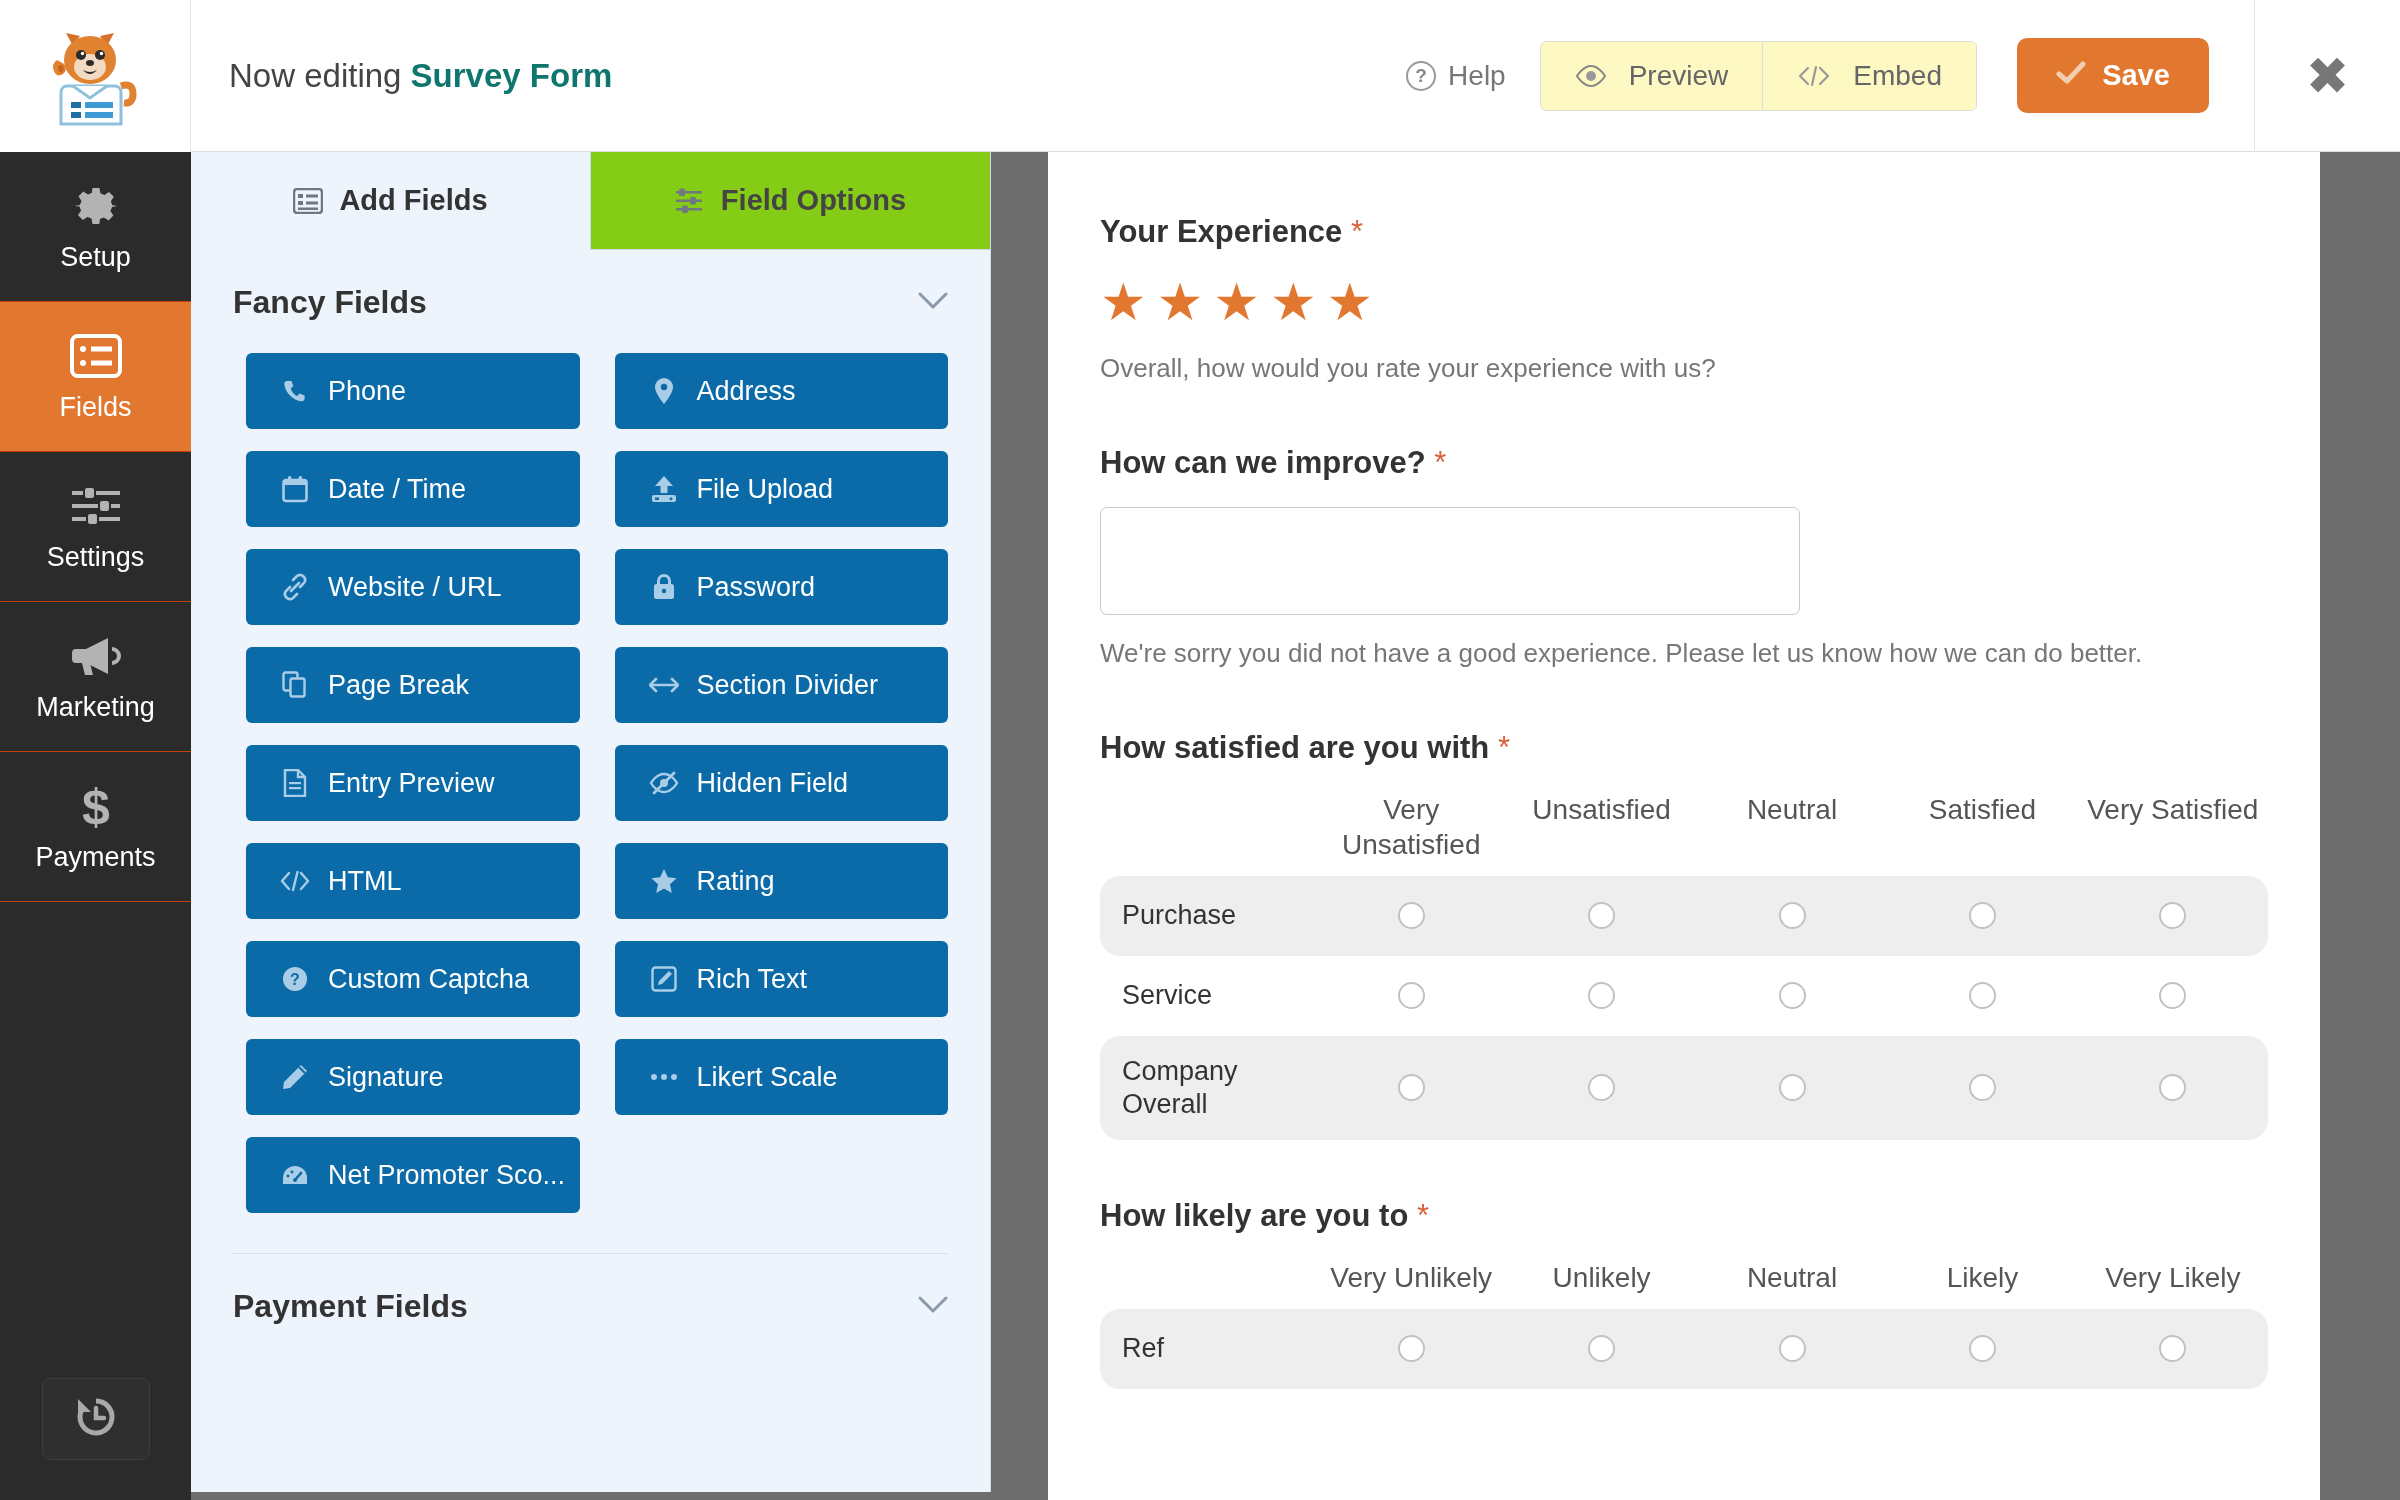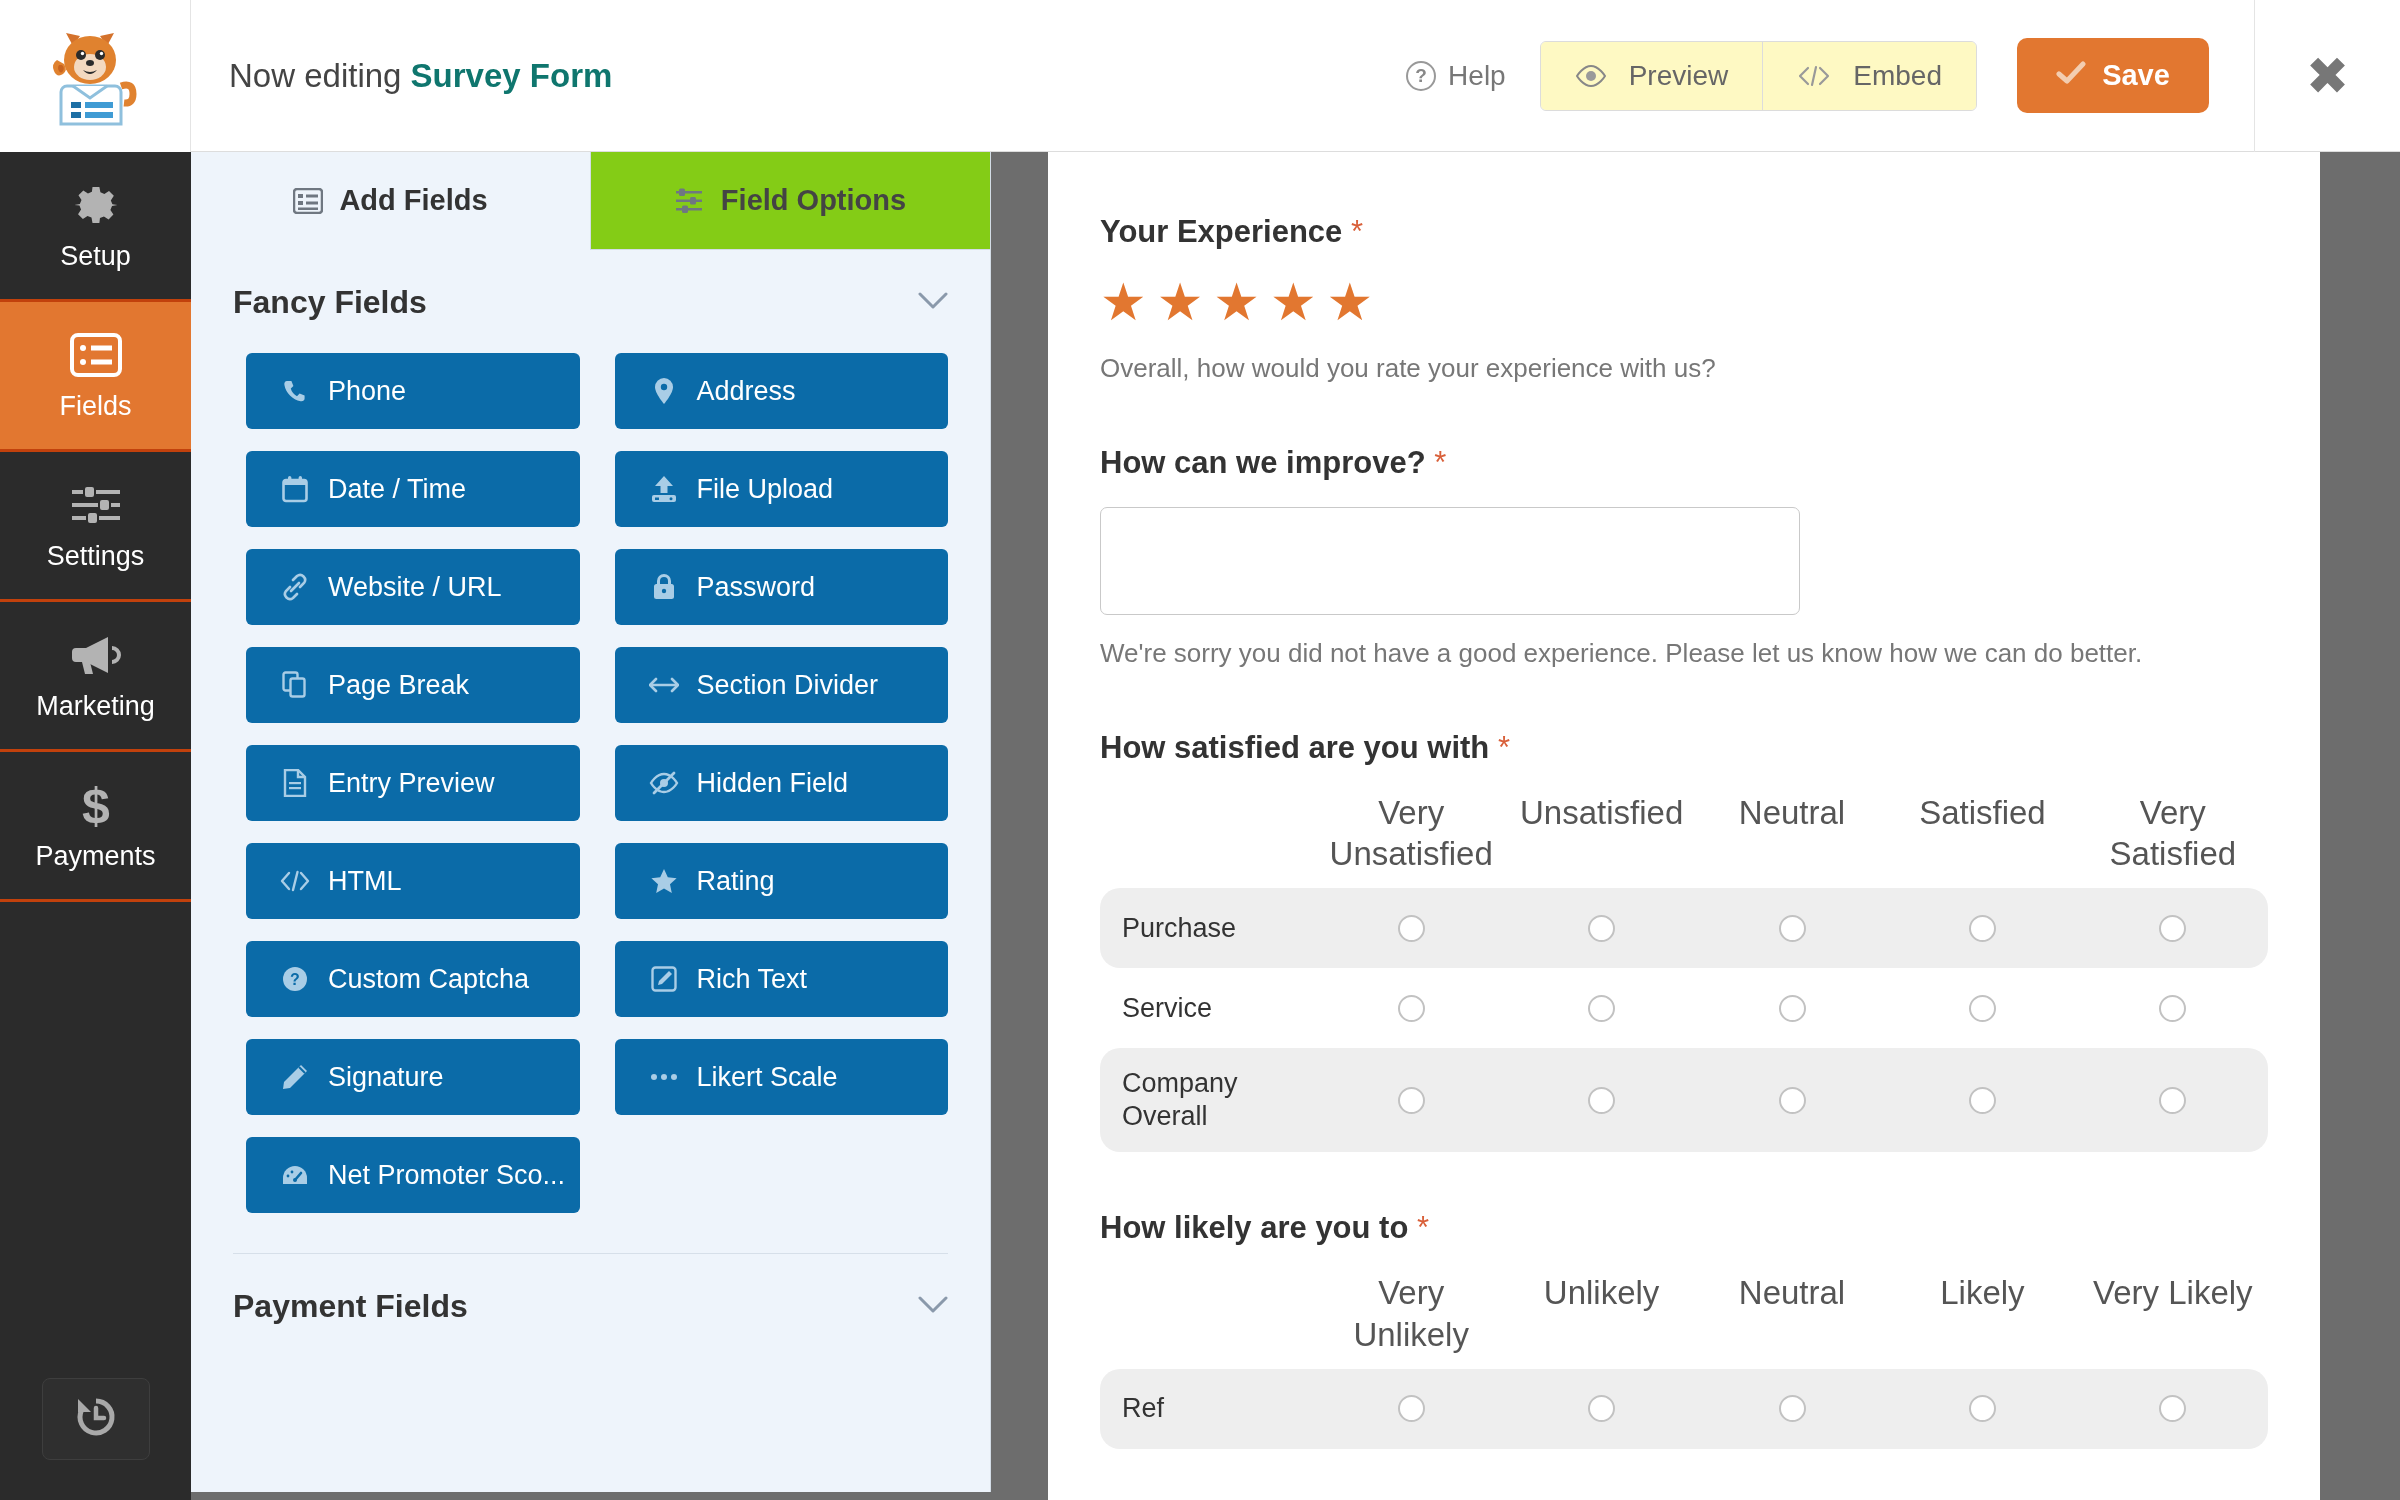--- a/index.html
+++ b/index.html
@@ -67,21 +67,21 @@
 
   
   .rail {
     position: absolute; left: 0; top: 152px; width: 191px; bottom: 0;
     background: #2b2b2b;
   }
   .rail-item {
     height: 150px; display: flex; flex-direction: column;
     align-items: center; justify-content: center; gap: 10px;
     color: #fff; font-size: 27px;
-    border-bottom: 3px solid #c2410c;
+    border-bottom: 1px solid #c2410c;
   }
   .rail-item.active { background: #e27730; }
   .rail-item .ri { width: 52px; height: 52px; display:flex; align-items:center; justify-content:center; }
   .rail-item .ri svg { display:block; }
   .revision-btn {
     position: absolute; left: 42px; bottom: 40px;
     width: 108px; height: 82px; border: 1px solid #3e3e3e; border-radius: 8px;
     display: flex; align-items: center; justify-content: center;
     background: #2f2f2f;
   }
@@ -148,21 +148,21 @@
   .ta {
     width: 700px; height: 108px; border: 1px solid #c9c9c9; border-radius: 7px;
     background: #fff; margin-bottom: 20px;
   }
 
   
   .likert { width: 1168px; }
   .lk-head { display: flex; margin-bottom: 14px; }
   .lk-head .rowlab { width: 216px; flex: none; }
   .lk-head .col {
-    flex: 1; text-align: center; font-size: 33px; color: #555; line-height: 1.25;
+    flex: 1; text-align: center; font-size: 28px; color: #555; line-height: 1.25;
     padding: 0 6px;
   }
   .lk-row { display: flex; align-items: center; min-height: 80px; border-radius: 20px; }
   .lk-row.alt { background: #eeeeee; }
   .lk-row .rowlab {
     width: 216px; flex: none; font-size: 27px; color: #333; padding-left: 22px; line-height: 1.22;
   }
   .lk-row .cell { flex: 1; display: flex; align-items: center; justify-content: center; }
   .radio {
     width: 27px; height: 27px; border: 2px solid #c2c2c2; border-radius: 50%; background: #fff;

